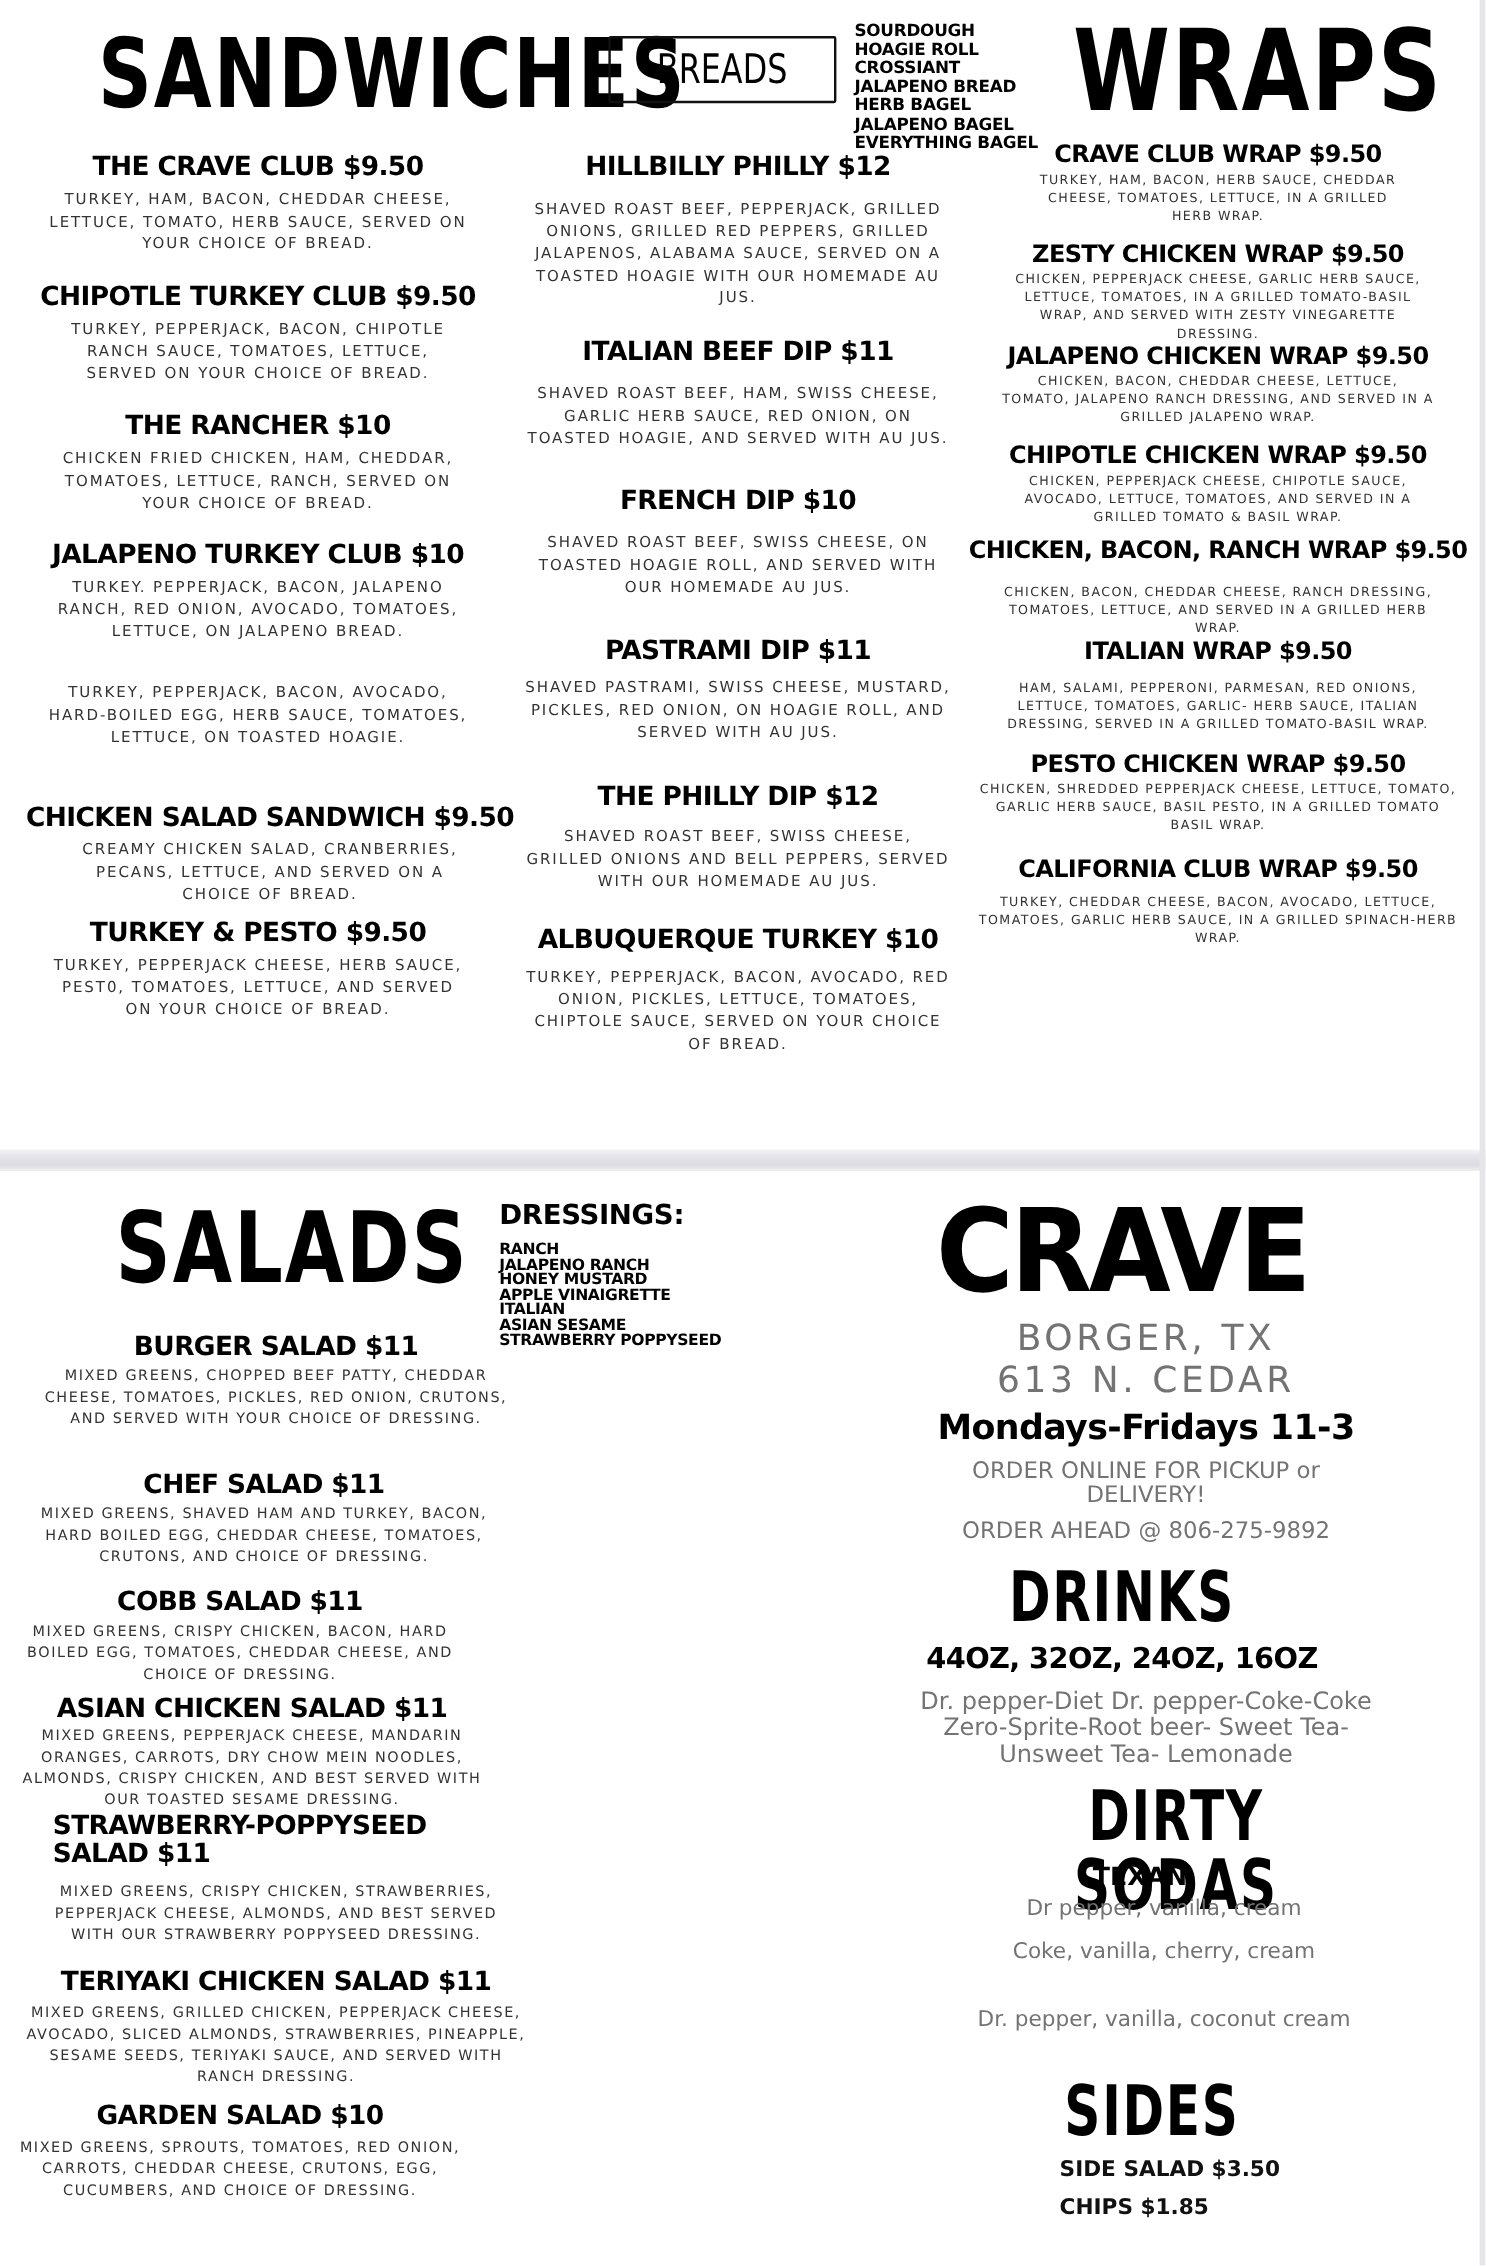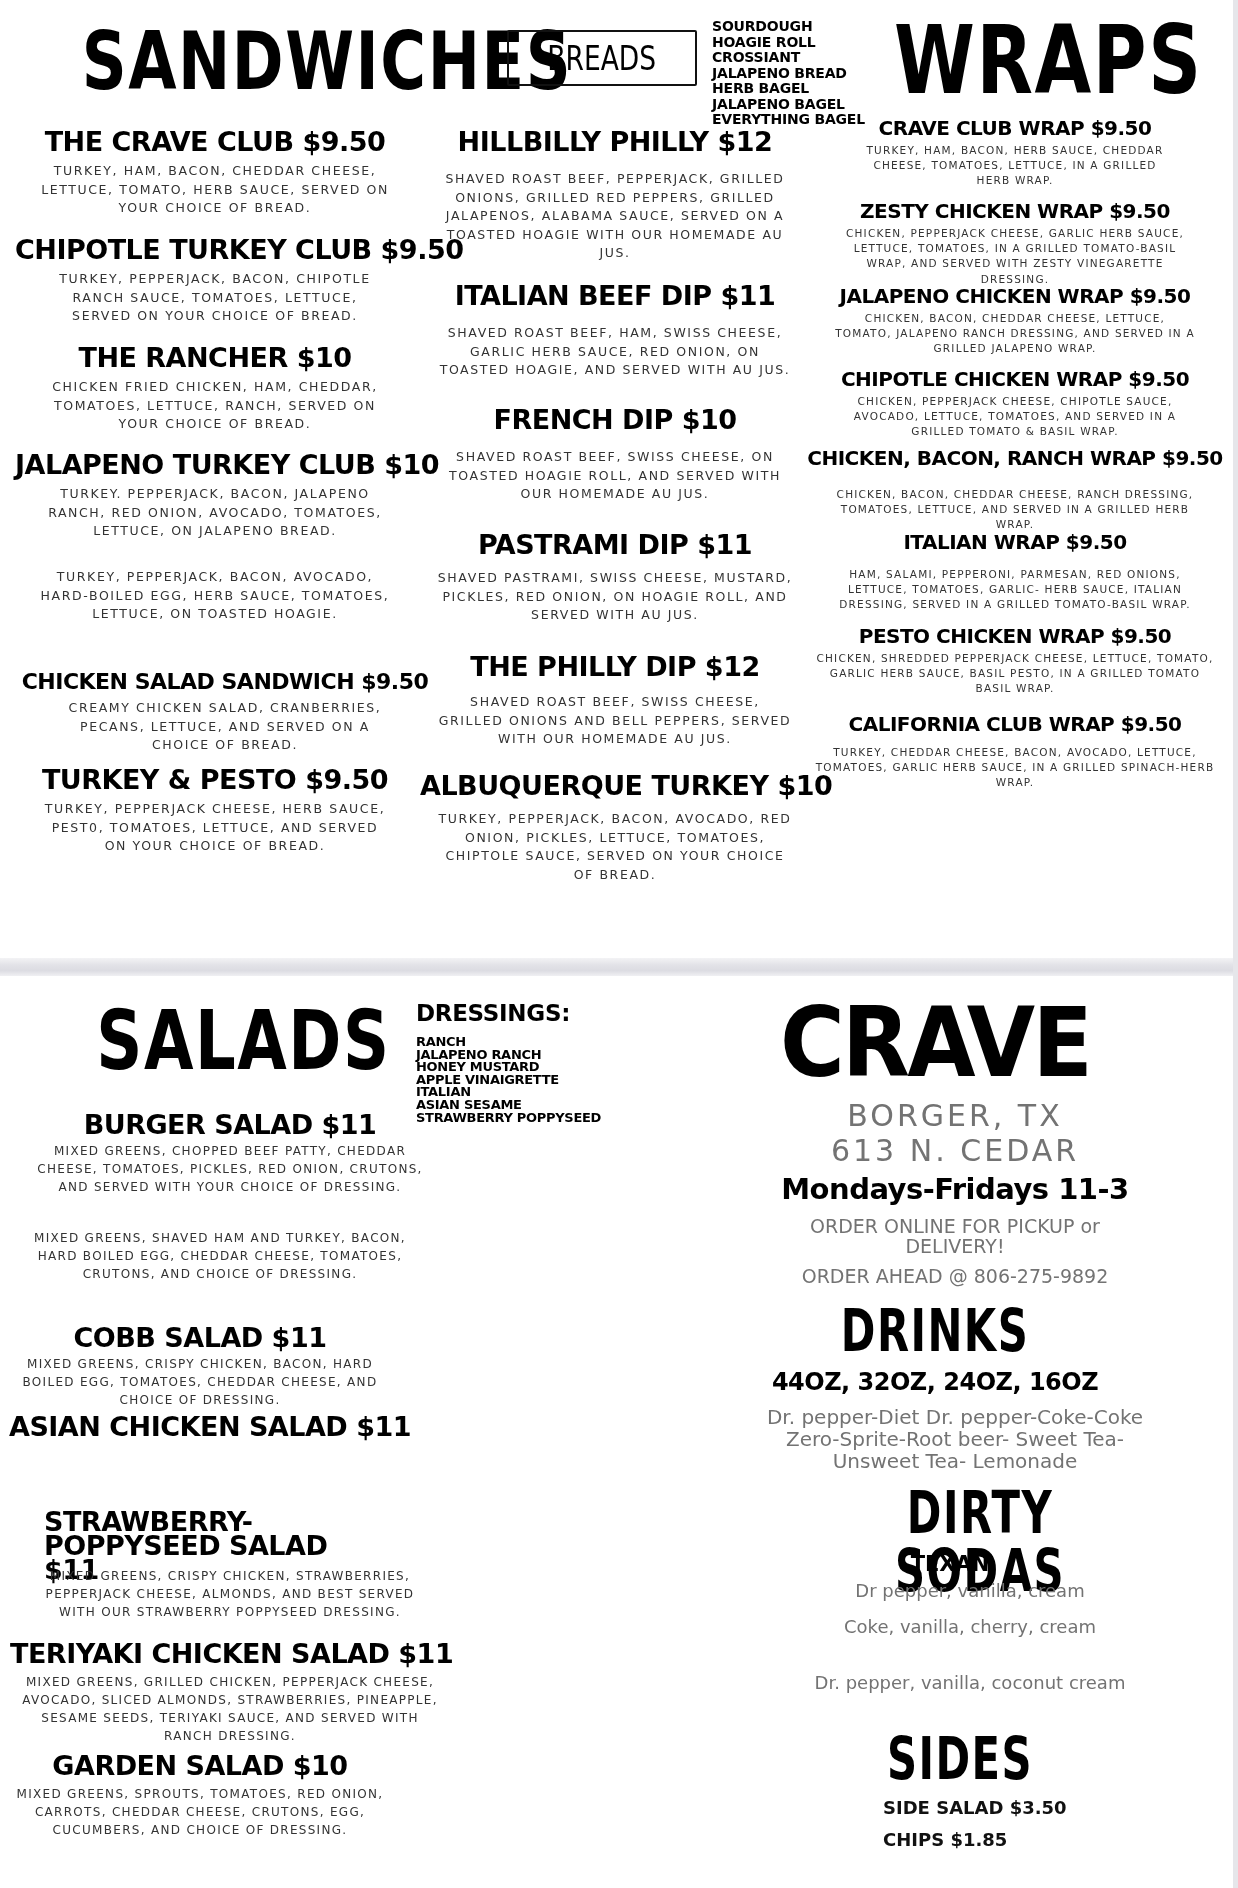--- a/index.html
+++ b/index.html
@@ -18,21 +18,21 @@
   .abs { position:absolute; }
   .col { position:absolute; text-align:center; }
 
   .big-title {
     font-family:"DejaVu Sans", sans-serif; font-weight:bold;
     letter-spacing:2px; transform:scaleX(0.78); transform-origin:center;
     line-height:1; color:#000; white-space:nowrap;
   }
   .item-title {
     font-family:"DejaVu Sans", sans-serif; font-weight:bold; color:#000;
-    font-size:27px; line-height:1.05; white-space:nowrap;
+    font-size:22px; line-height:1.05; white-space:nowrap;
     letter-spacing:-0.5px;
   }
   .item-desc {
     font-family:"DejaVu Sans", sans-serif; font-size:12.5px; color:#333;
     letter-spacing:1.6px; line-height:1.48; text-transform:uppercase;
     margin:6px auto 0 auto;
   }
   .wrap-title { font-size:20px; }
   .wrap-desc { font-size:10.5px; letter-spacing:1.2px; line-height:1.45; }
 
@@ -192,28 +192,30 @@
   <div class="li">ITALIAN</div>
   <div class="li">ASIAN SESAME</div>
   <div class="li">STRAWBERRY POPPYSEED</div>
 </div>
 
 <div class="col" style="left:20px; top:1111px; width:420px;">
   <div class="item-title">BURGER SALAD $11</div>
   <div class="item-desc" style="width:410px; font-size:12px; letter-spacing:1.3px; margin-top:4px;">MIXED GREENS, CHOPPED BEEF PATTY, CHEDDAR CHEESE, TOMATOES, PICKLES, RED ONION, CRUTONS, AND SERVED WITH YOUR CHOICE OF DRESSING.</div>
 </div>
 <div class="col" style="left:10px; top:1226px; width:420px;">
+  <div class="item-title">CHEF SALAD $11</div>
   <div class="item-desc" style="width:410px; font-size:12px; letter-spacing:1.3px; margin-top:4px;">MIXED GREENS, SHAVED HAM AND TURKEY, BACON, HARD BOILED EGG, CHEDDAR CHEESE, TOMATOES, CRUTONS, AND CHOICE OF DRESSING.</div>
 </div>
 <div class="col" style="left:0px; top:1324px; width:400px;">
   <div class="item-title">COBB SALAD $11</div>
   <div class="item-desc" style="width:400px; font-size:12px; letter-spacing:1.3px; margin-top:4px;">MIXED GREENS, CRISPY CHICKEN, BACON, HARD BOILED EGG, TOMATOES, CHEDDAR CHEESE, AND CHOICE OF DRESSING.</div>
 </div>
 <div class="col" style="left:0px; top:1413px; width:420px;">
   <div class="item-title">ASIAN CHICKEN SALAD $11</div>
+  <div class="item-desc" style="width:410px; font-size:12px; letter-spacing:1.3px; margin-top:2px;">MIXED GREENS, PEPPERJACK CHEESE, MANDARIN ORANGES, CARROTS, DRY CHOW MEIN NOODLES, ALMONDS, CRISPY CHICKEN, AND BEST SERVED WITH OUR TOASTED SESAME DRESSING.</div>
 </div>
 <div class="abs" style="left:44px; top:1510px; width:330px;">
   <div class="item-title" style="white-space:normal; text-align:left; line-height:24px;">STRAWBERRY-POPPYSEED SALAD $11</div>
 </div>
 <div class="col" style="left:20px; top:1568px; width:420px;">
   <div class="item-desc" style="width:410px; font-size:12px; letter-spacing:1.3px; margin-top:0;">MIXED GREENS, CRISPY CHICKEN, STRAWBERRIES, PEPPERJACK CHEESE, ALMONDS, AND BEST SERVED WITH OUR STRAWBERRY POPPYSEED DRESSING.</div>
 </div>
 <div class="col" style="left:10px; top:1640px; width:440px;">
   <div class="item-title">TERIYAKI CHICKEN SALAD $11</div>
   <div class="item-desc" style="width:430px; font-size:12px; letter-spacing:1.3px; margin-top:6px;">MIXED GREENS, GRILLED CHICKEN, PEPPERJACK CHEESE, AVOCADO, SLICED ALMONDS, STRAWBERRIES, PINEAPPLE, SESAME SEEDS, TERIYAKI SAUCE, AND SERVED WITH RANCH DRESSING.</div>

